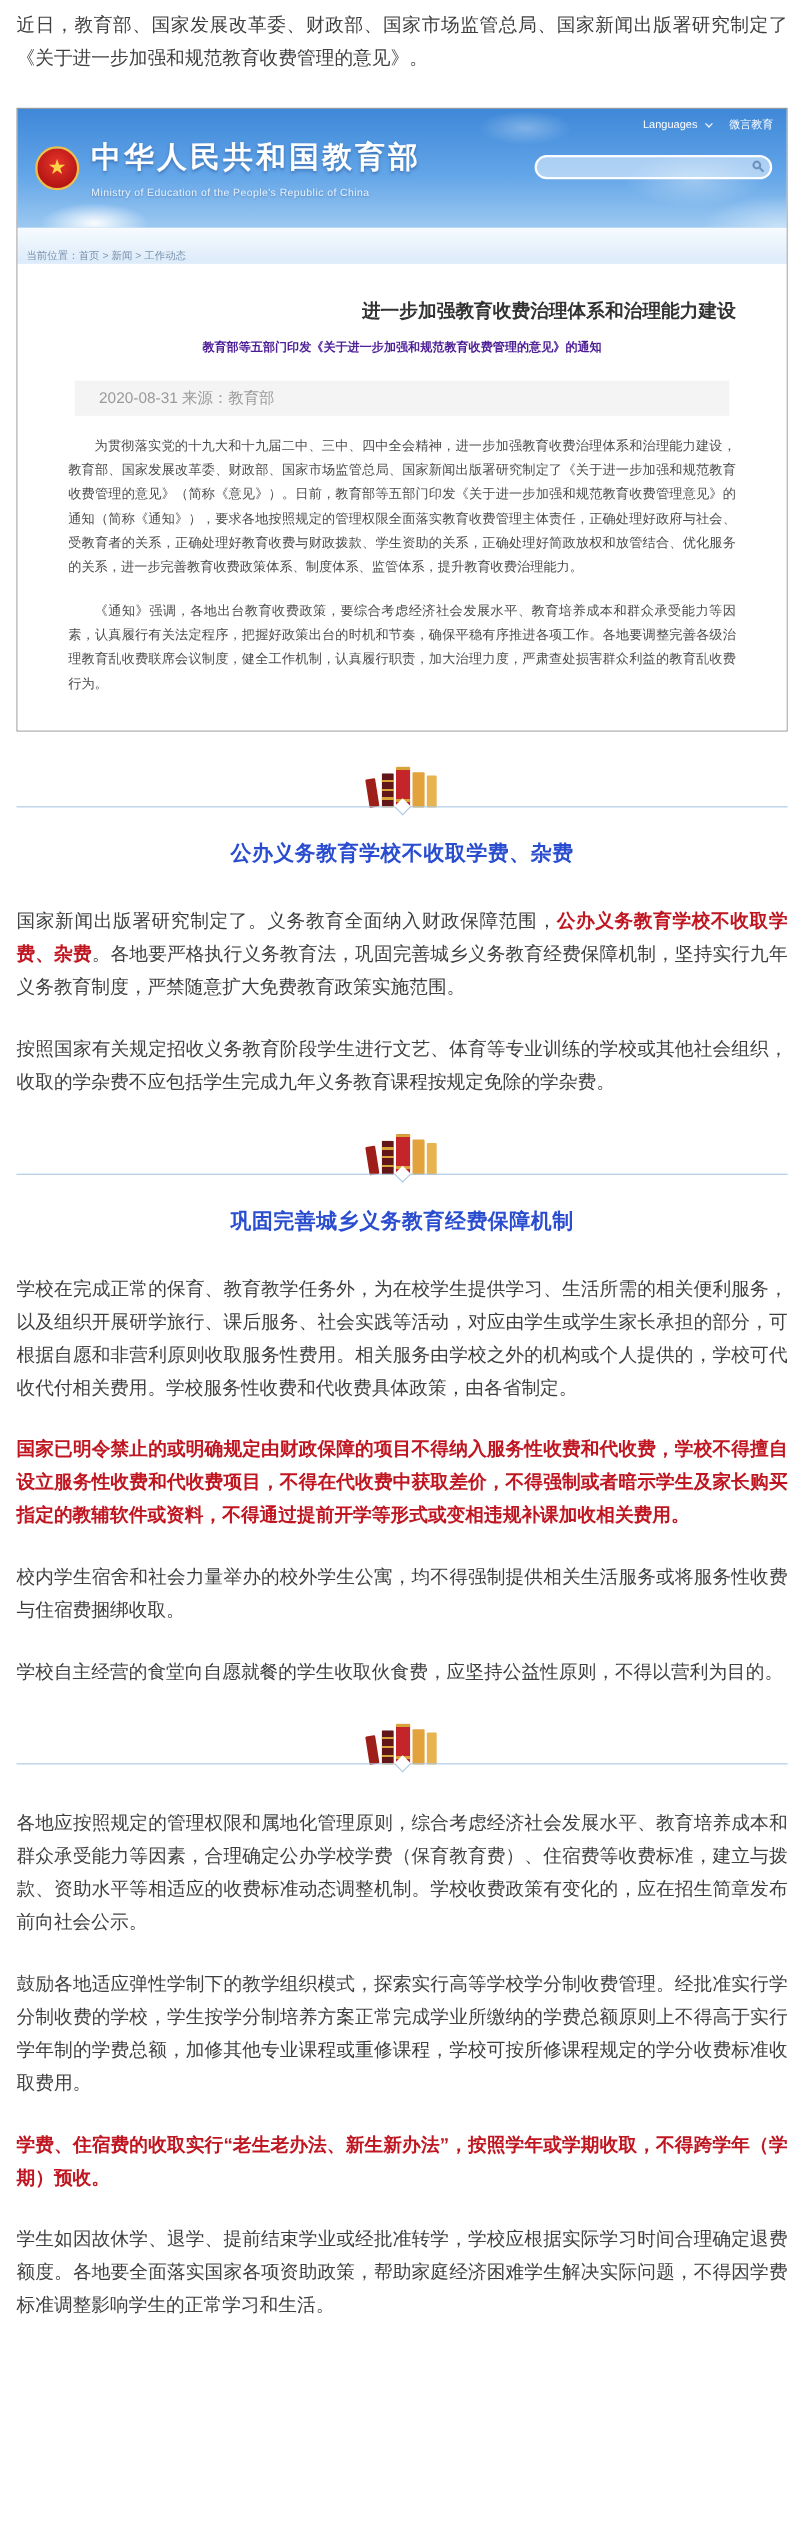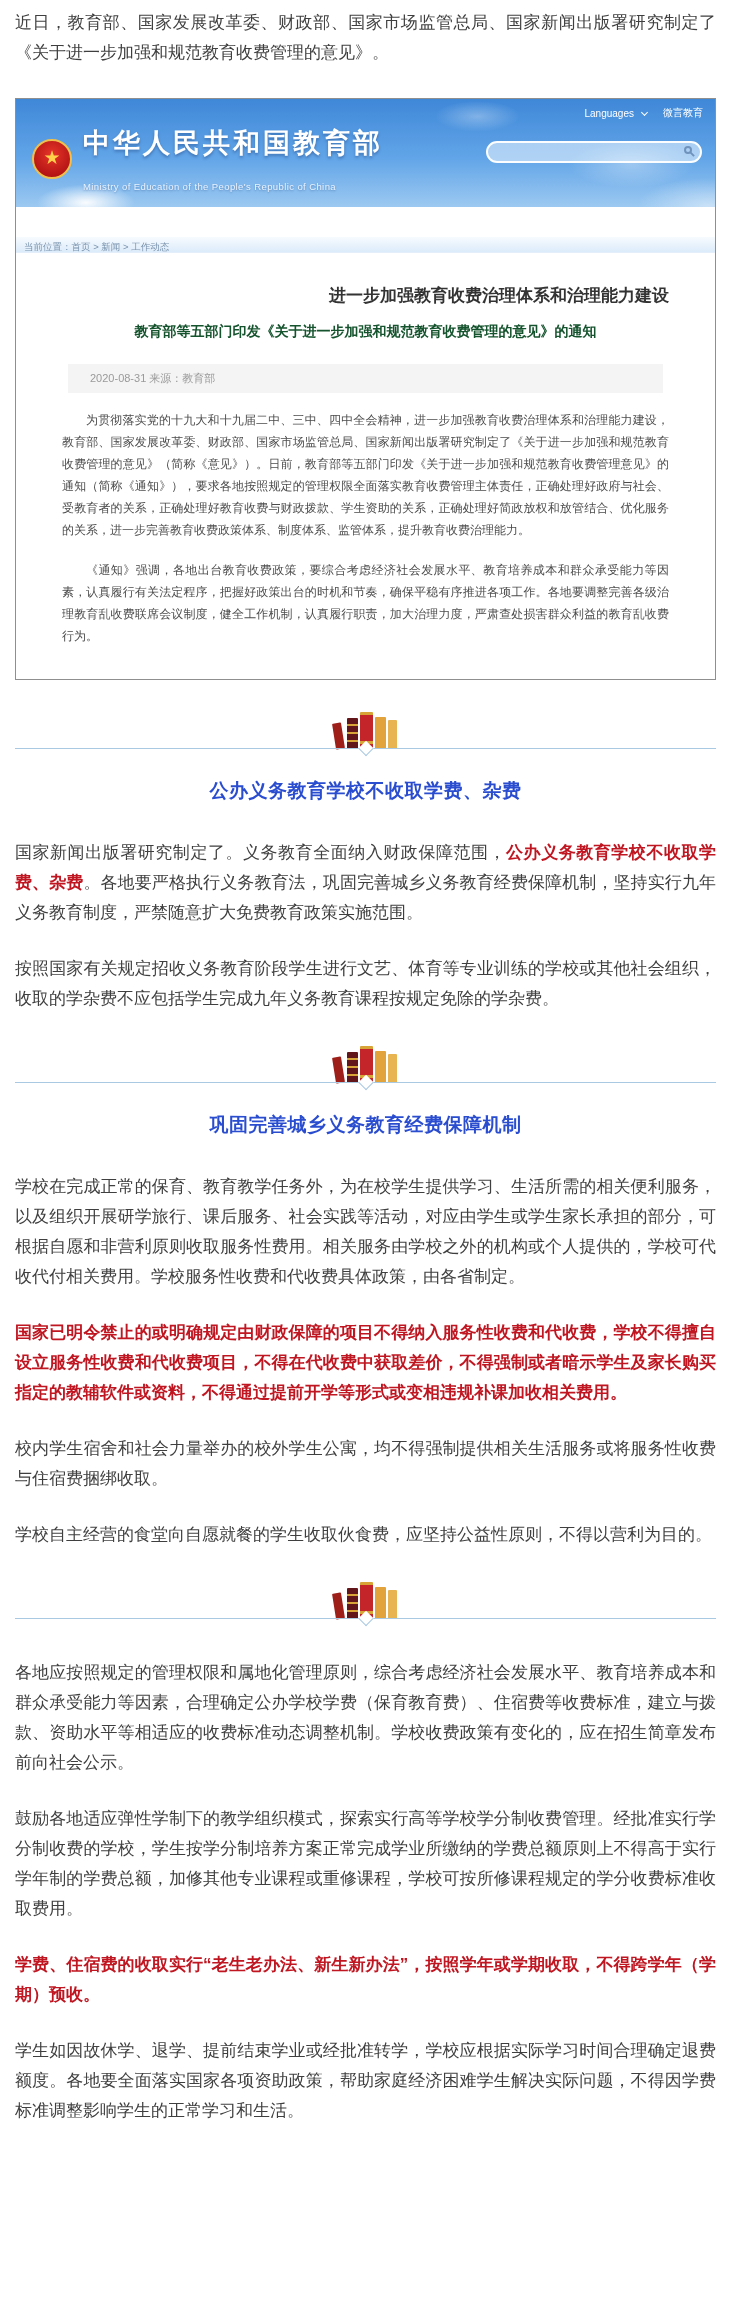--- a/index.html
+++ b/index.html
@@ -39,36 +39,36 @@
   .moe-top-links a{color:#fff;text-decoration:none;cursor:pointer}
   .lang-caret{width:5px;height:5px;border-right:1px solid #fff;border-bottom:1px solid #fff;transform:rotate(45deg);margin:-2px 8px 0 0;display:inline-block}
   .moe-brand{position:absolute;left:16px;top:26px;display:flex;align-items:center;gap:11px}
   .emblem{
     width:40px;height:40px;border-radius:50%;flex:none;
     background:radial-gradient(circle at 50% 38%,#e63529 0%,#b31414 75%);
     border:2px solid #f0c04d;display:flex;align-items:center;justify-content:center;
   }
   .emblem .star{color:#ffd24a;font-size:19px;line-height:1;transform:translateY(-1px)}
   .moe-cn{font-size:27px;font-weight:700;color:#fff;letter-spacing:3px;text-shadow:0 2px 3px rgba(25,60,120,.45)}
-  .moe-en{font-size:9.5px;color:#e9f3ff;margin-top:20px;letter-spacing:.4px;text-shadow:0 1px 2px rgba(25,60,120,.4)}
+  .moe-en{font-size:9.5px;color:#e9f3ff;margin-top:9px;letter-spacing:.4px;text-shadow:0 1px 2px rgba(25,60,120,.4)}
   .search-pill{
     position:absolute;right:13px;top:42px;width:216px;height:22px;
     border:2px solid #fbfdff;border-radius:12px;background:rgba(238,247,255,.55);cursor:text;
   }
   .mag{position:absolute;right:8px;top:3px;width:8px;height:8px;border:2px solid #6f93bd;border-radius:50%}
   .mag::after{content:"";position:absolute;width:6px;height:2px;background:#6f93bd;transform:rotate(45deg);right:-5px;bottom:-3px}
   .moe-crumb{
-    height:16px;line-height:20px;padding:0 8px;cursor:pointer;
+    height:16px;line-height:20px;padding:16px 8px;cursor:pointer;
     background:linear-gradient(180deg,#f7fbff,#dcebfa);
-    border-bottom:1px solid #e3eefa;color:#7a93ad;font-size:9.5px;margin-top:30px;
+    border-bottom:1px solid #e3eefa;color:#7a93ad;font-size:9.5px;
   }
   .moe-article{padding:26px 46px 14px;background:#fff}
   .moe-article .a-title{font-size:17px;font-weight:700;color:#333;text-align:right;margin:4px 0 12px;line-height:1.5}
-  .moe-article .a-sub{font-size:14px;font-weight:600;color:#14532d;text-align:center;margin:0 0 22px;line-height:1.5}
-  .moe-article .meta{background:#f4f4f4;color:#9a9a9a;font-size:11px;padding:7px 0 7px 22px;margin:0 6px 16px}
+  .moe-article .a-sub{font-size:11px;font-weight:600;color:#4c1d95;text-align:center;margin:0 0 22px;line-height:1.5}
+  .moe-article .meta{background:#f4f4f4;color:#9a9a9a;font-size:14px;padding:7px 0 7px 22px;margin:0 6px 16px}
   .moe-article p{font-size:12px;line-height:22px;color:#4c4c4c;text-align:justify;text-indent:2em;margin:13px 0 18px}
 
   
   .divider{margin-top:32px}
   .books{display:flex;align-items:flex-end;justify-content:center;gap:2px;margin-bottom:-1px}
   .bk{display:inline-block;border-radius:1px}
   .bk1{width:9px;height:26px;background:#9e1f1a;transform:rotate(-9deg);margin-right:2px}
   .bk2{width:11px;height:31px;background-color:#63161a;background-image:repeating-linear-gradient(180deg,transparent 0 6px,#d8a437 6px 8px)}
   .bk3{width:13px;height:37px;background-color:#c3252b;background-image:linear-gradient(180deg,#d8a437 0 3px,transparent 3px 29px,#d8a437 29px 32px,transparent 32px)}
   .bk4{width:11px;height:32px;background:#e2a33c}

